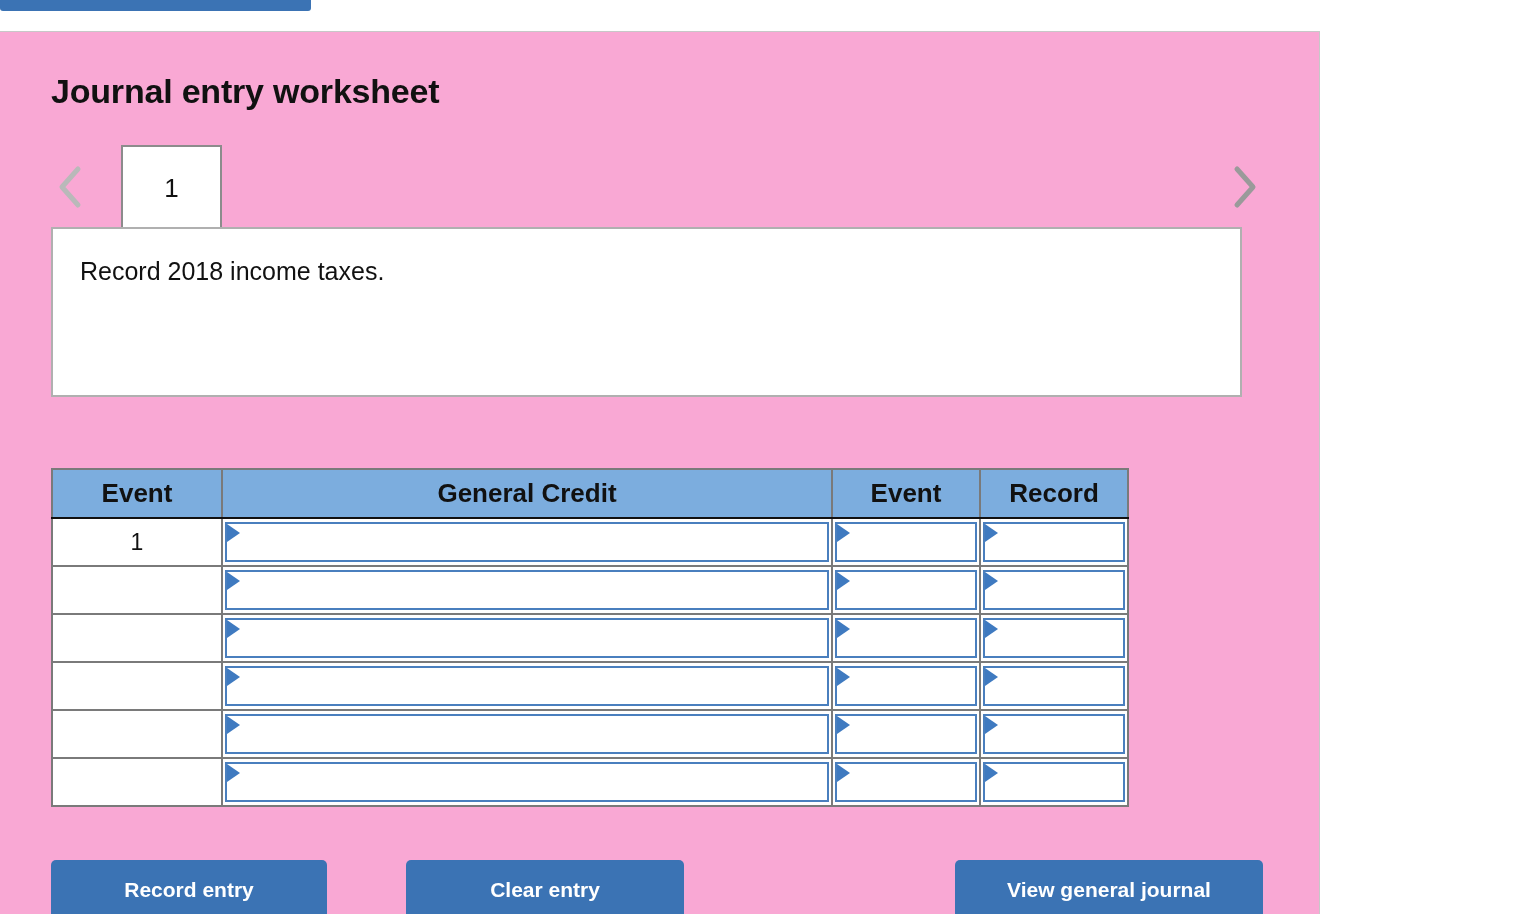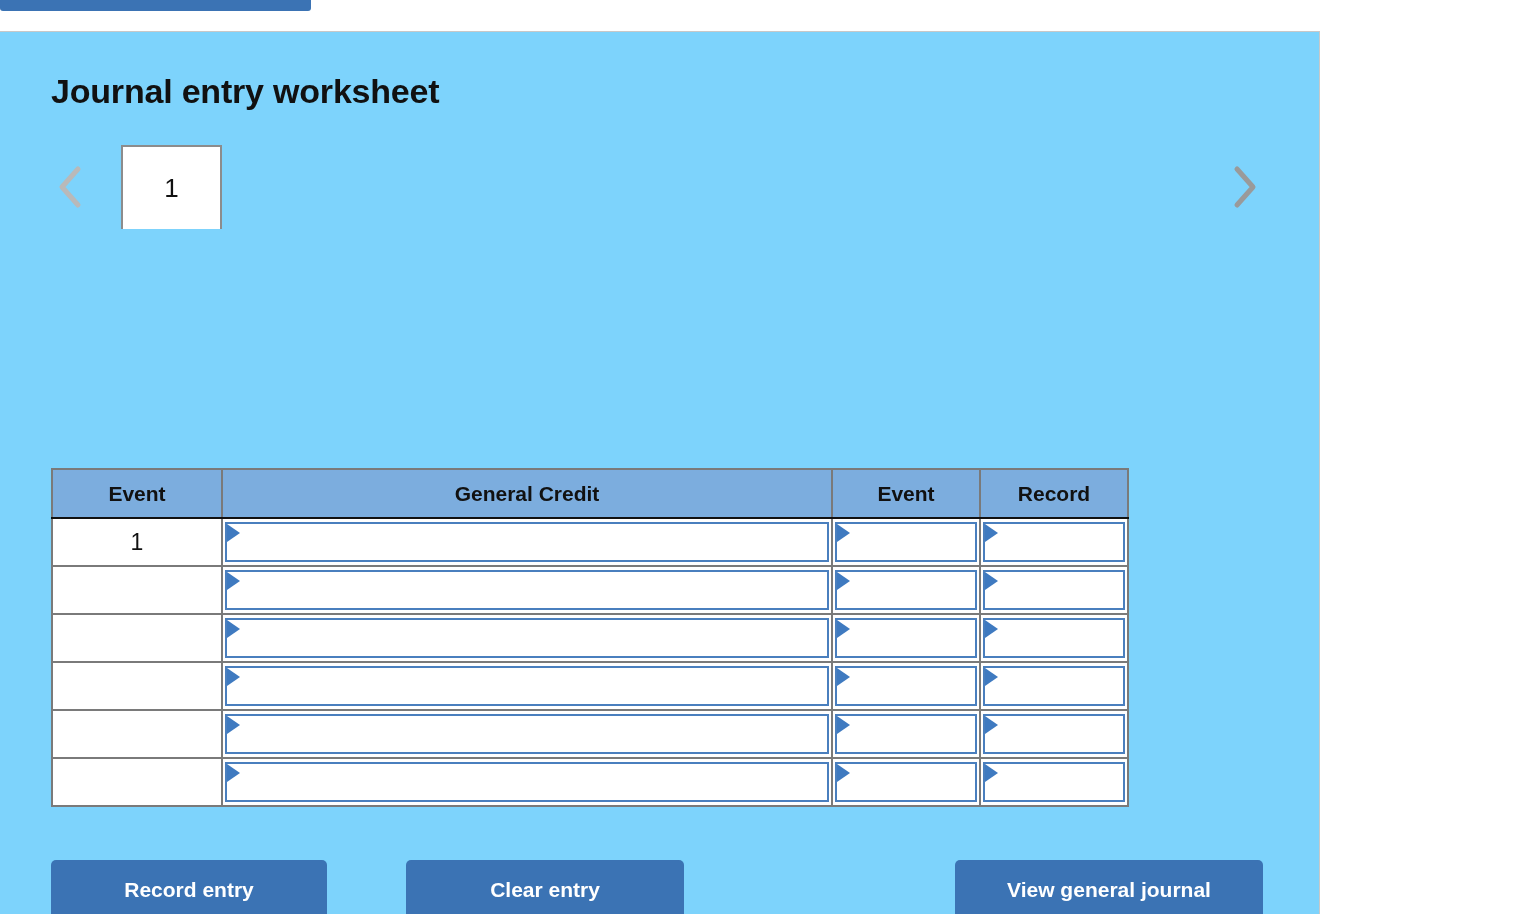--- a/index.html
+++ b/index.html
@@ -26,21 +26,21 @@
     border-radius: 0 0 3px 3px;
   }
 
   
   .worksheet-panel {
     position: absolute;
     left: 0;
     top: 31px;
     width: 1320px;
     height: 883px;
-    background: #7dd3fc;
+    background: #f9a8d4;
     border: 1px solid #c8c8c8;
     border-left: none;
     border-bottom: none;
     box-sizing: border-box;
   }
 
   .panel-title {
     position: absolute;
     left: 51px;
     top: 40px;
@@ -123,21 +123,21 @@
     position: absolute;
     left: 51px;
     top: 436px;
     border-collapse: collapse;
     table-layout: fixed;
   }
   .journal-table th {
     background: #7cadde;
     border: 2px solid #7a7a7a;
     border-bottom: 2px solid #111111;
-    font-size: 21px;
+    font-size: 26px;
     font-weight: bold;
     color: #111111;
     height: 47px;
     padding: 0;
     text-align: center;
   }
   .journal-table td {
     border: 2px solid #7a7a7a;
     background: #ffffff;
     height: 46px;
@@ -227,20 +227,23 @@
 
     <div class="nav-chevron nav-next">
       <span>
         <svg width="40" height="56" viewBox="0 0 40 56">
           <polyline points="13,10 29,28 13,46" fill="none" stroke="#9a9a9a" stroke-width="5" stroke-linecap="round" stroke-linejoin="round"></polyline>
         </svg>
       </span>
     </div>
   </div>
 
+  <div class="description-box">
+    <div class="description-text">Record 2018 income taxes.</div>
+  </div>
 
 
   <table class="journal-table">
     <colgroup>
       <col class="col-event">
       <col class="col-journal">
       <col class="col-debit">
       <col class="col-credit">
     </colgroup>
     <thead>

